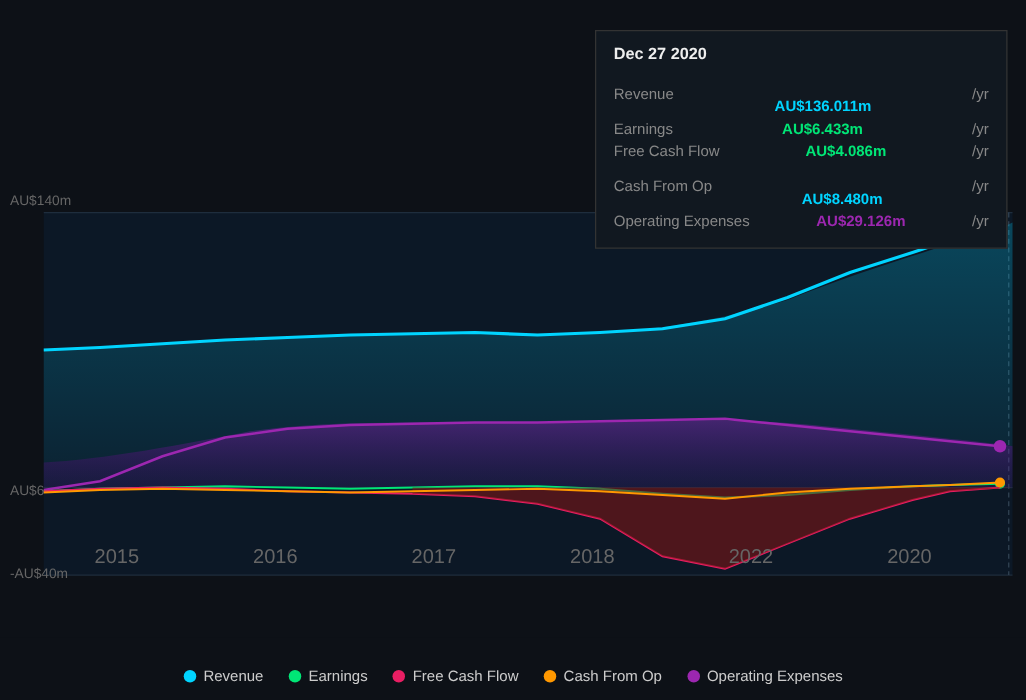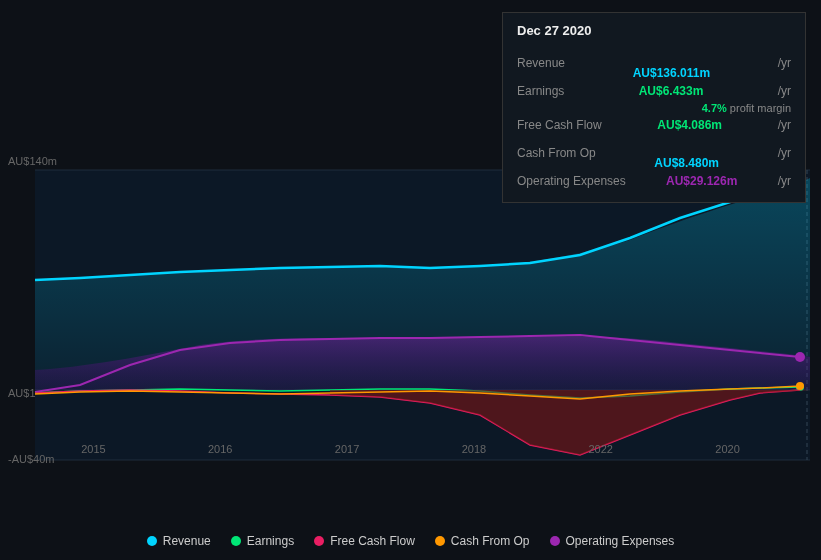--- a/index.html
+++ b/index.html
@@ -15,23 +15,23 @@
 
     .chart-area {
       position: absolute;
       top: 0; left: 0;
       width: 821px;
       height: 510px;
     }
 
     .tooltip-box {
       position: absolute;
-      top: 12px;
+      top: 24px;
       right: 15px;
-      width: 304px;
+      width: 330px;
       background: #111820;
       border: 1px solid #333;
       padding: 10px 14px;
       z-index: 10;
     }
 
     .tooltip-date {
       font-size: 13px;
       font-weight: bold;
       color: #eee;
@@ -69,21 +69,21 @@
     .x-labels {
       position: absolute;
       bottom: 55px;
       left: 0;
       width: 100%;
       display: flex;
       justify-content: space-around;
       padding: 0 30px;
     }
     .x-label {
-      font-size: 11px;
+      font-size: 16px;
       color: #666;
     }
 
     .legend {
       position: absolute;
       bottom: 12px;
       left: 0;
       width: 100%;
       display: flex;
       justify-content: center;
@@ -158,21 +158,21 @@
     <polyline points="35,393 80,391 130,390 180,391 230,393 280,394 330,395 380,397 430,403 480,415 530,445 580,455 630,435 680,415 730,400 760,393 800,390" fill="none" stroke="#e91e63" stroke-width="1.5"></polyline>
 
     <path d="M330,395 L380,397 L430,403 L480,415 L530,445 L580,455 L630,435 L680,415 L730,400 L760,393 L810,390 L810,390 L760,390 L730,390 L680,390 L630,390 L580,390 L530,390 L480,390 L430,390 L380,390 L330,390 Z" fill="#7b1515" opacity="0.6"></path>
 
     <polyline points="35,394 80,392 130,391 180,392 230,393 280,394 330,393 380,392 430,391 480,393 530,396 580,399 630,394 680,391 730,389 760,388 800,386" fill="none" stroke="#ff9800" stroke-width="1.5"></polyline>
     <circle cx="800" cy="386" r="4" fill="#ff9800"></circle>
 
   </svg>
 
   <div class="y-label y-label-top">AU$140m</div>
-  <div class="y-label y-label-zero">AU$1</div>
+  <div class="y-label y-label-zero">AU$6</div>
   <div class="y-label y-label-neg">-AU$40m</div>
 
   <div class="x-labels">
     <span class="x-label">2015</span>
     <span class="x-label">2016</span>
     <span class="x-label">2017</span>
     <span class="x-label">2018</span>
     <span class="x-label">2022</span>
     <span class="x-label">2020</span>
   </div>
@@ -184,26 +184,20 @@
       <span class="label">Revenue</span>
       <span class="value c-cyan">AU$136.011m</span>
       <span class="unit">/yr</span>
     </div>
 
     <div class="tooltip-row">
       <span class="label">Earnings</span>
       <span class="value c-green">AU$6.433m</span>
       <span class="unit">/yr</span>
     </div>
-    <div style="display:flex;justify-content:flex-end;margin-bottom:4px;">
-      <span style="font-size:11px;color:#888;">
-        <span style="color:#00e676;font-weight:bold;">4.7%</span>
-        <span>profit margin</span>
-      </span>
-    </div>
 
     <div class="tooltip-row">
       <span class="label">Free Cash Flow</span>
       <span class="value c-green">AU$4.086m</span>
       <span class="unit">/yr</span>
     </div>
 
     <div class="tooltip-row">
       <span class="label">Cash From Op</span>
       <span class="value c-cyan">AU$8.480m</span>

